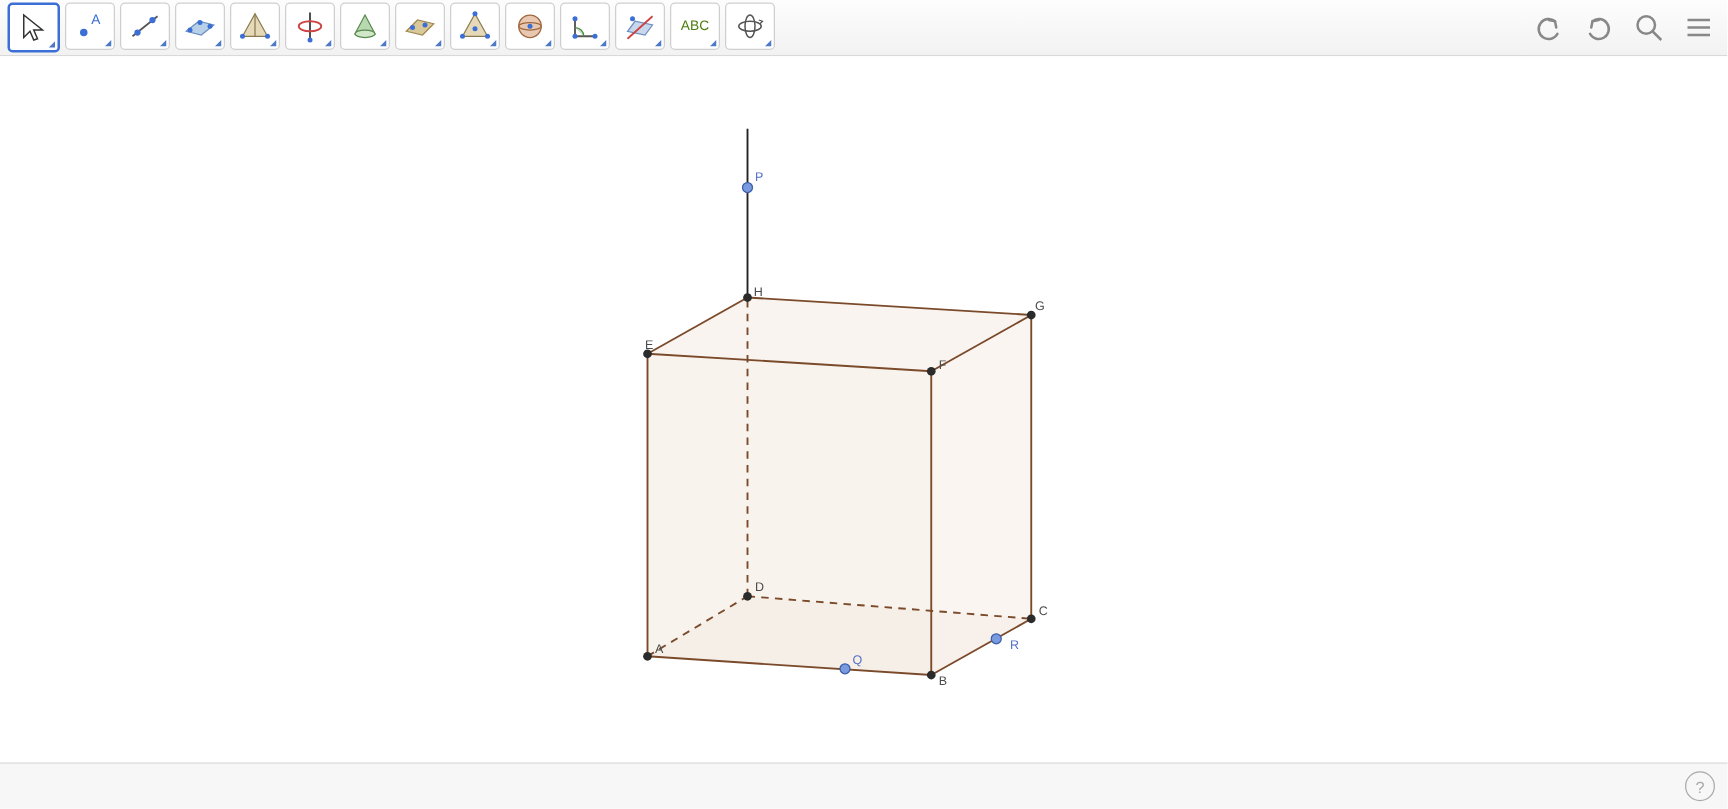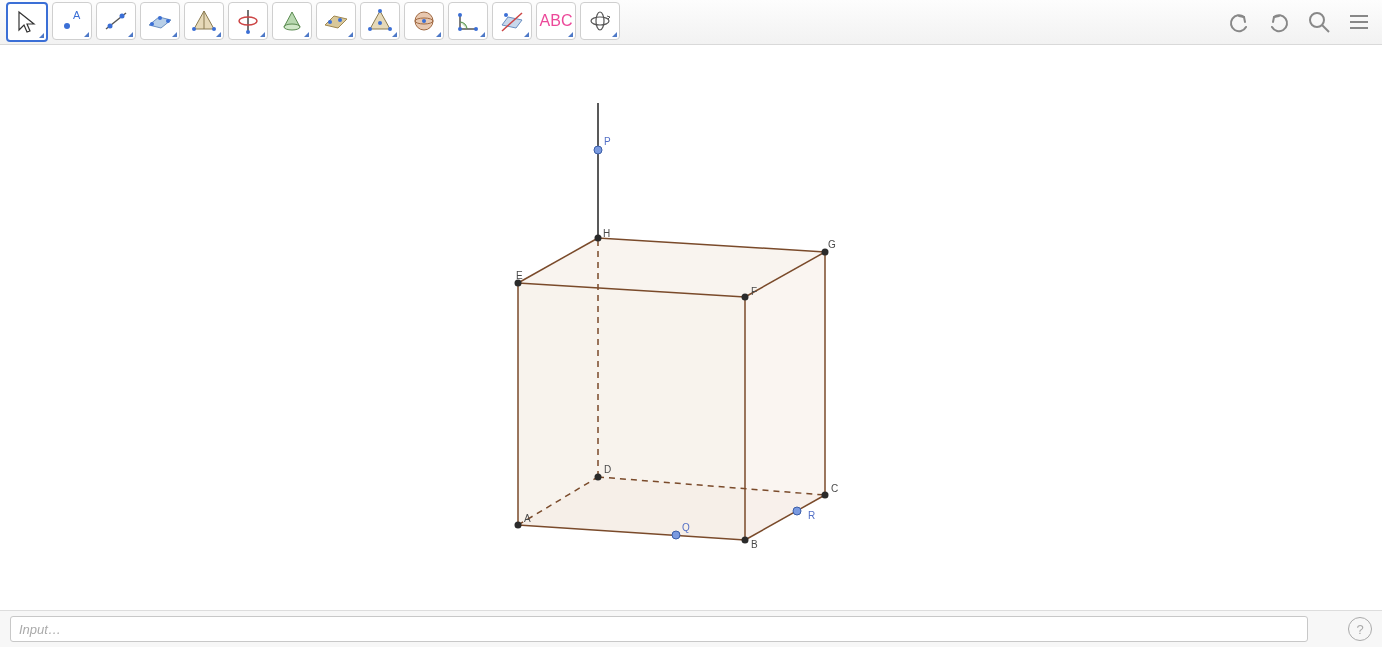--- a/index.html
+++ b/index.html
@@ -2,21 +2,21 @@
 <html><head>
 <meta charset="utf-8">
 <style>
 html,body{margin:0;padding:0;width:1382px;height:647px;font-family:Arial,Helvetica,sans-serif;background:#fff;overflow:hidden;font-size:13px;color:#333}
 .toolbar{display:flex;align-items:center;height:44px;border-bottom:1px solid #d9d9d9;background:linear-gradient(#fdfdfd,#f2f2f2);padding:0 6px;position:relative}
 .tool-group{display:flex;gap:4px}
 .tool-btn{width:38px;height:36px;border:1px solid #cfcfcf;border-radius:4px;background:#fff;display:flex;align-items:center;justify-content:center;cursor:pointer;position:relative}
 .tool-btn.selected{border:2px solid #3b6fd6}
 .tool-btn svg{width:28px;height:28px}
 .tool-btn .corner{position:absolute;right:2px;bottom:2px;width:0;height:0;border-left:5px solid transparent;border-top:5px solid transparent;border-bottom:5px solid #4e79c7}
-.tool-btn.text-label{font-size:16px;color:#ec4899}
+.tool-btn.text-label{font-size:11px;color:#4d7c0f}
 .top-right{margin-left:auto;display:flex;align-items:center;gap:6px}
 .icon-btn{width:34px;height:34px;display:flex;align-items:center;justify-content:center;cursor:pointer;color:#888}
 .icon-btn svg{width:26px;height:26px;stroke:#888;fill:none;stroke-width:2}
 .secondary-bar{position:absolute;top:54px;right:8px;display:flex;gap:0;border:1px solid #d0d0d0;border-radius:4px;background:#fafafa;padding:2px}
 .secondary-bar .sb-btn{width:28px;height:26px;display:flex;align-items:center;justify-content:center;cursor:pointer;color:#777;border-right:1px solid #e0e0e0}
 .secondary-bar .sb-btn:last-child{border-right:none}
 .secondary-bar .sb-btn svg{width:18px;height:18px;stroke:#777;fill:none;stroke-width:1.5}
 .detached{margin-left:6px;width:30px;height:30px;border:1px solid #d0d0d0;border-radius:4px;background:#fafafa;display:flex;align-items:center;justify-content:center;cursor:pointer}
 .canvas-area{position:relative;width:100%;height:calc(100% - 44px - 36px);background:#fff}
 .canvas-area svg{position:absolute;top:0;left:0}
@@ -279,17 +279,16 @@
         <text class="pt-label blue" x="604" y="100">P</text>
     <circle cx="676" cy="490" r="4" fill="#7a9ae0" stroke="#3b5ea8" stroke-width="1"></circle>
         <text class="pt-label blue" x="682" y="486">Q</text>
     <circle cx="797" cy="466" r="4" fill="#7a9ae0" stroke="#3b5ea8" stroke-width="1"></circle>
         <text class="pt-label blue" x="808" y="474">R</text>
   </g>
 </svg>
 </div>
 
 <div class="bottom-bar">
-  <input class="input-box" type="text" placeholder="Input…" style="">
   <div class="help-btn">
       <span>?</span>
     </div>
 </div>
 
 </body></html>

